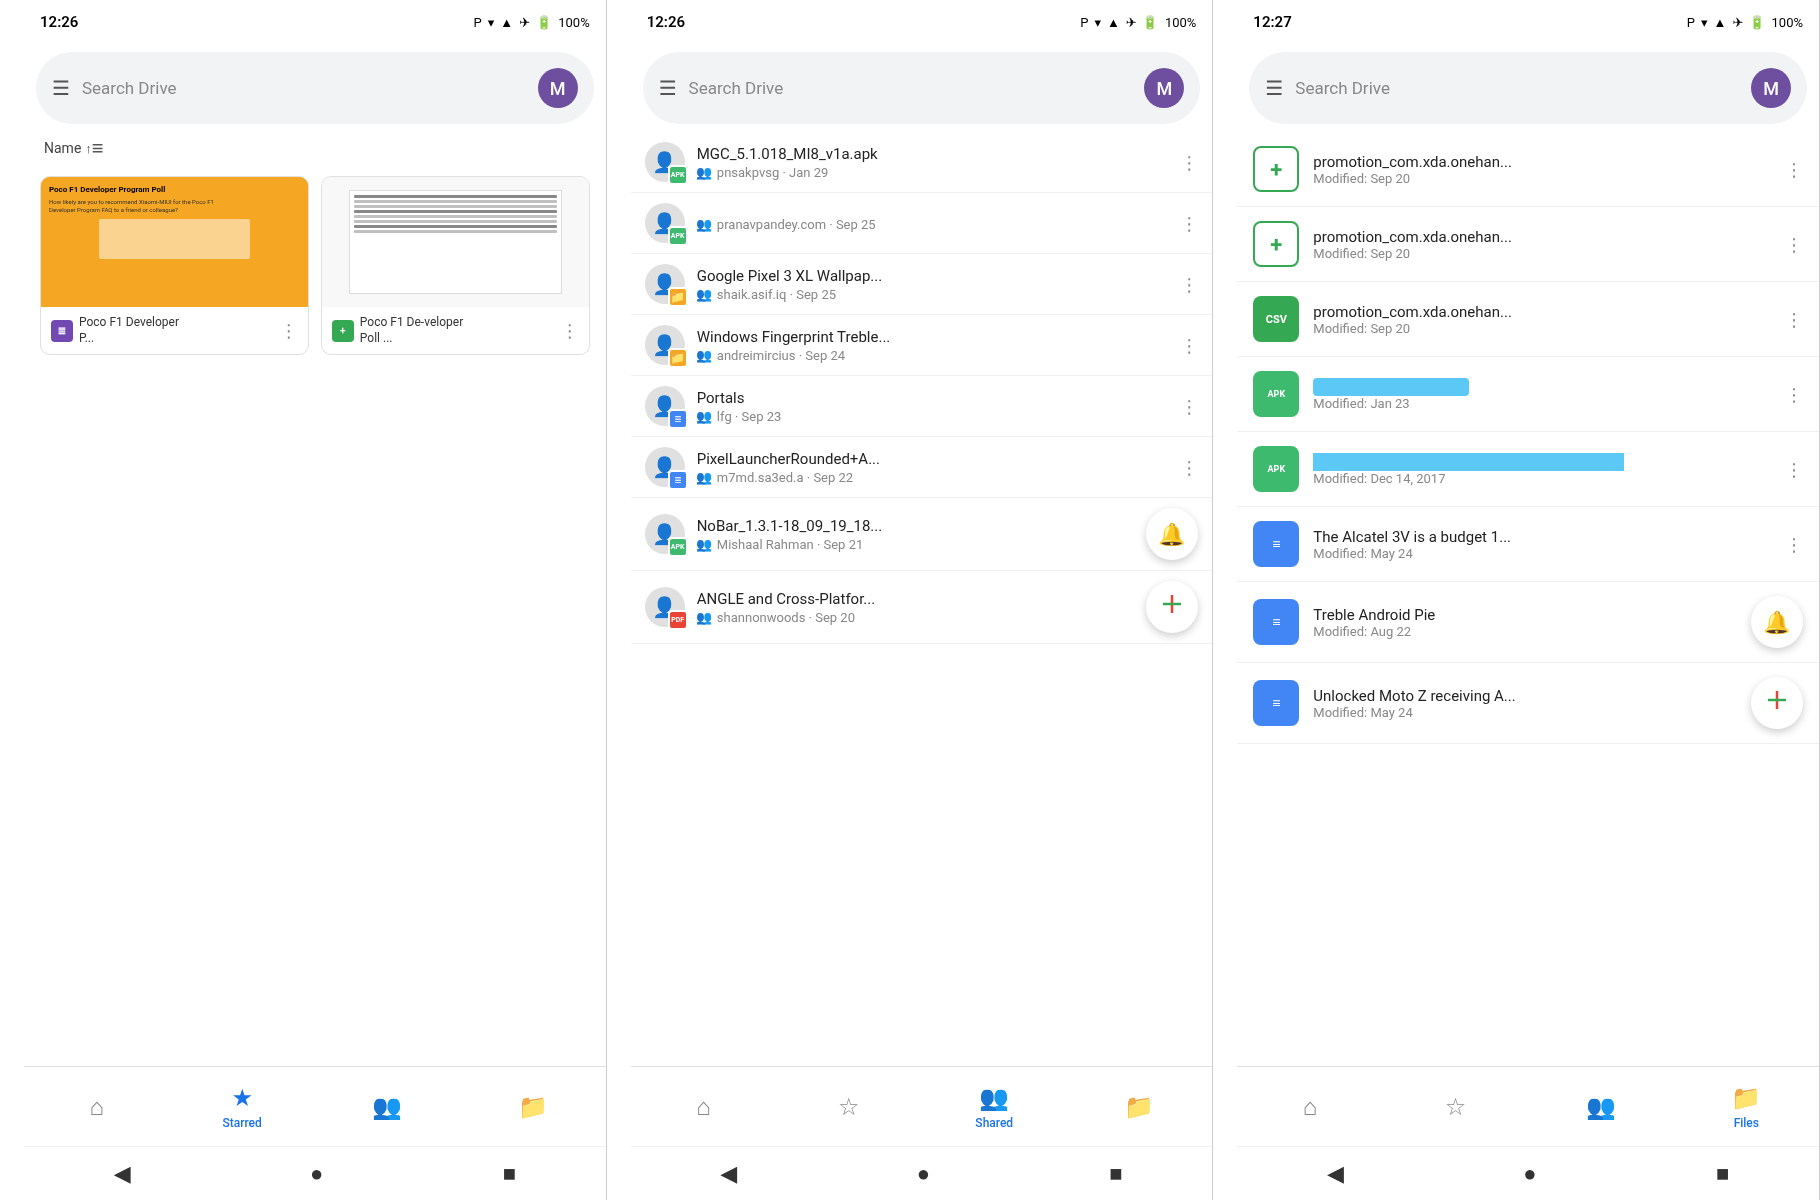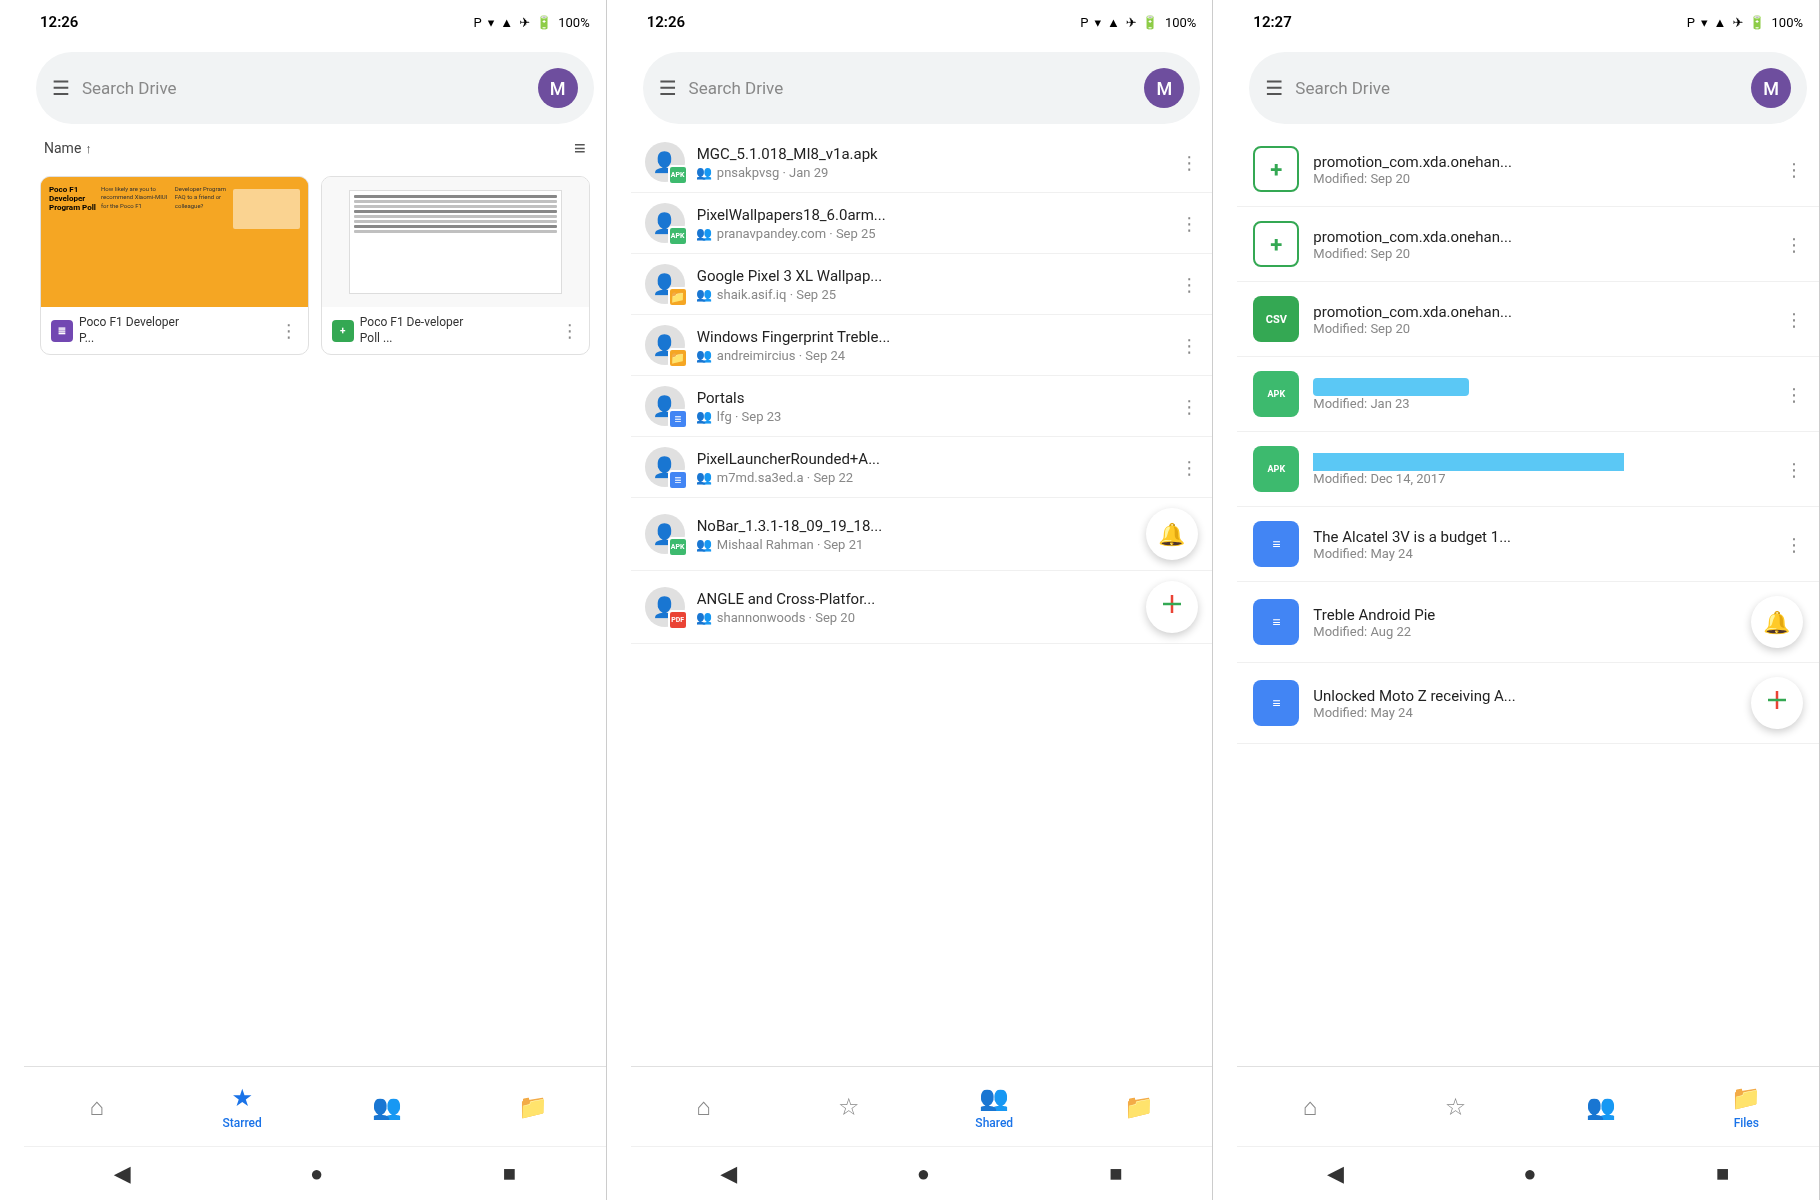--- a/index.html
+++ b/index.html
@@ -81,21 +81,20 @@
       color: #fff;
       font-size: 18px;
       font-weight: 500;
       flex-shrink: 0;
     }
 
     
     .sort-header {
       display: flex;
       align-items: center;
-      justify-content: space-between;
       padding: 4px 20px 8px 20px;
       flex-shrink: 0;
     }
     .sort-label {
       font-size: 14px;
       color: #444;
       display: flex;
       align-items: center;
       gap: 4px;
     }
@@ -354,20 +353,21 @@
     }
 
     .spacer { flex: 1; }
 
     
     .poco-thumbnail {
       width: 100%;
       height: 100%;
       background: #f5a623;
       display: flex;
+      flex-direction: column;
       padding: 8px;
       position: relative;
       overflow: hidden;
     }
     .poco-title {
       font-size: 8px;
       color: #000;
       font-weight: bold;
       margin-bottom: 4px;
     }
@@ -519,21 +519,20 @@
       </div>
       <span class="three-dots">⋮</span>
     </div>
 
     <div class="list-item">
       <div class="list-item-avatar">
         <span class="person-icon">👤</span>
         <div class="file-badge badge-apk" style="font-size:7px;">APK</div>
       </div>
       <div class="list-item-text">
-        <div class="list-item-title">PixelWallpapers18_6.0arm...</div>
         <div class="list-item-sub">
           <span>👥</span>
           <span>pranavpandey.com · Sep 25</span>
         </div>
       </div>
       <span class="three-dots">⋮</span>
     </div>
 
     <div class="list-item">
       <div class="list-item-avatar">

